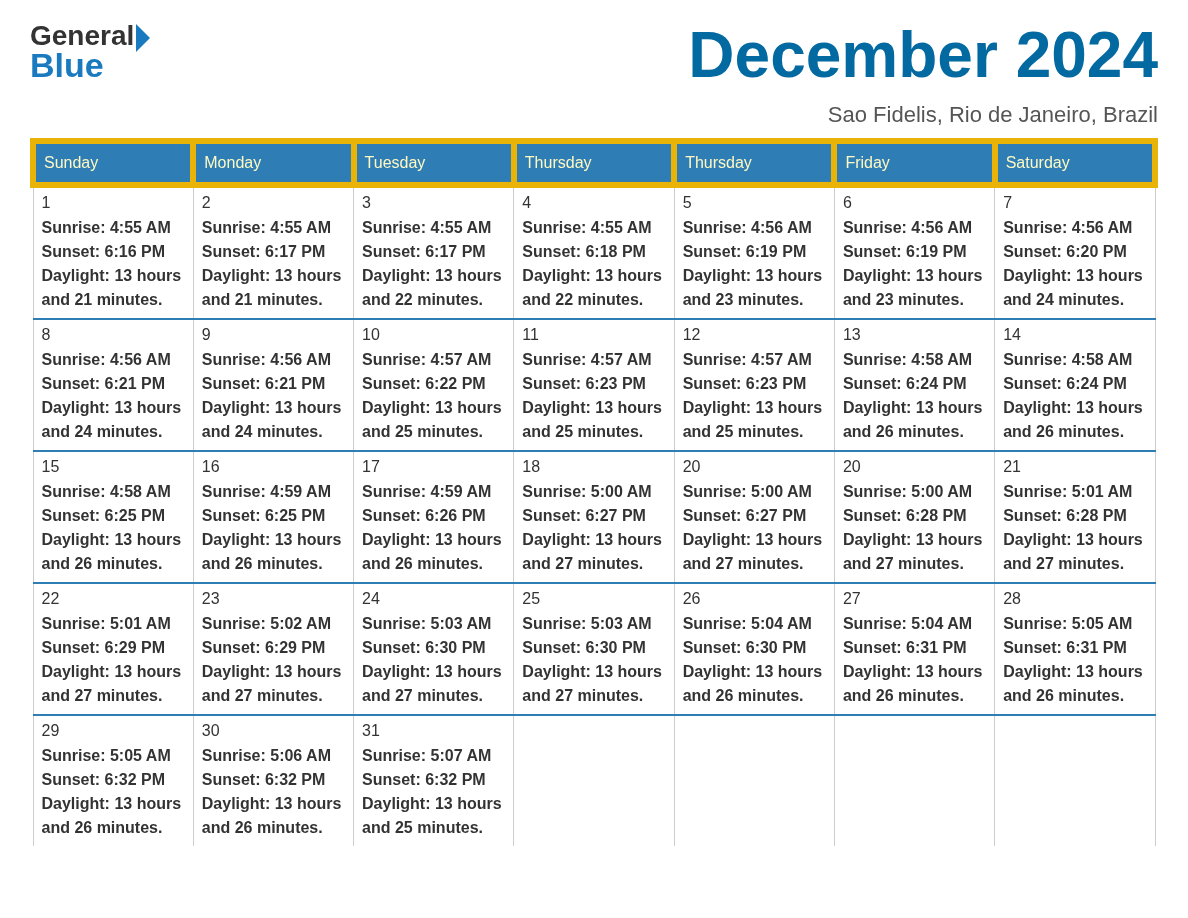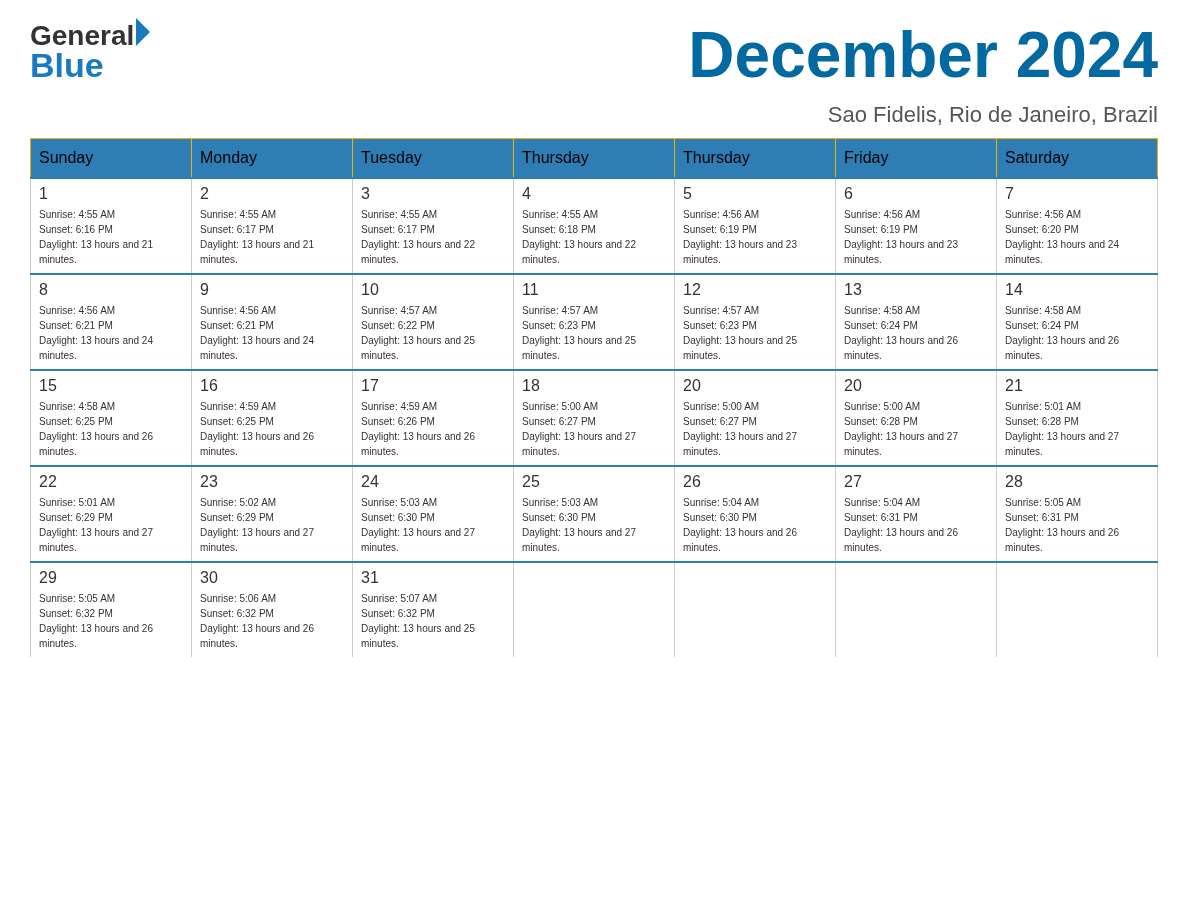--- a/index.html
+++ b/index.html
@@ -34,21 +34,21 @@
       border-bottom: 14px solid transparent;
       margin-left: 2px;
       margin-top: -8px;
     }
     .logo-wrapper {
       display: flex;
       flex-direction: column;
     }
     .logo-line1 {
       display: flex;
-      align-items: center;
+      align-items: flex-end;
     }
     .logo-line2 {
       display: flex;
       align-items: center;
       margin-top: -6px;
     }
     .title-section {
       text-align: right;
     }
     .main-title {
@@ -62,26 +62,26 @@
       color: #555;
       margin-top: 12px;
     }
     .calendar {
       width: 100%;
       border-collapse: collapse;
       margin-top: 10px;
     }
     .calendar th {
       background-color: #2e7db5;
-      color: #000000;
+      color: #fef9c3;
       padding: 10px 8px;
       font-size: 16px;
       font-weight: normal;
       text-align: left;
-      border: 1px solid #eab308;
+      border: 6px solid #eab308;
     }
     .calendar td {
       vertical-align: top;
       padding: 6px 8px;
       border: 1px solid #ccc;
       border-top: 2px solid #2e7db5;
       font-size: 12.5px;
       color: #333;
       width: calc(100% / 7);
       min-height: 110px;
@@ -95,23 +95,24 @@
     .calendar tbody tr:not(:first-child) td {
       border-top: 2px solid #2e7db5;
     }
     .day-number {
       font-size: 16px;
       color: #333;
       margin-bottom: 4px;
       display: block;
     }
     .day-info {
-      font-size: 10px;
+      font-size: 16px;
       line-height: 1.5;
       color: #333;
+      font-weight: bold;
     }
     .empty-cell {
       background: #fff;
     }
   </style>
 </head>
 <body>
 
 <div class="header-row">
   <div class="logo-wrapper">

